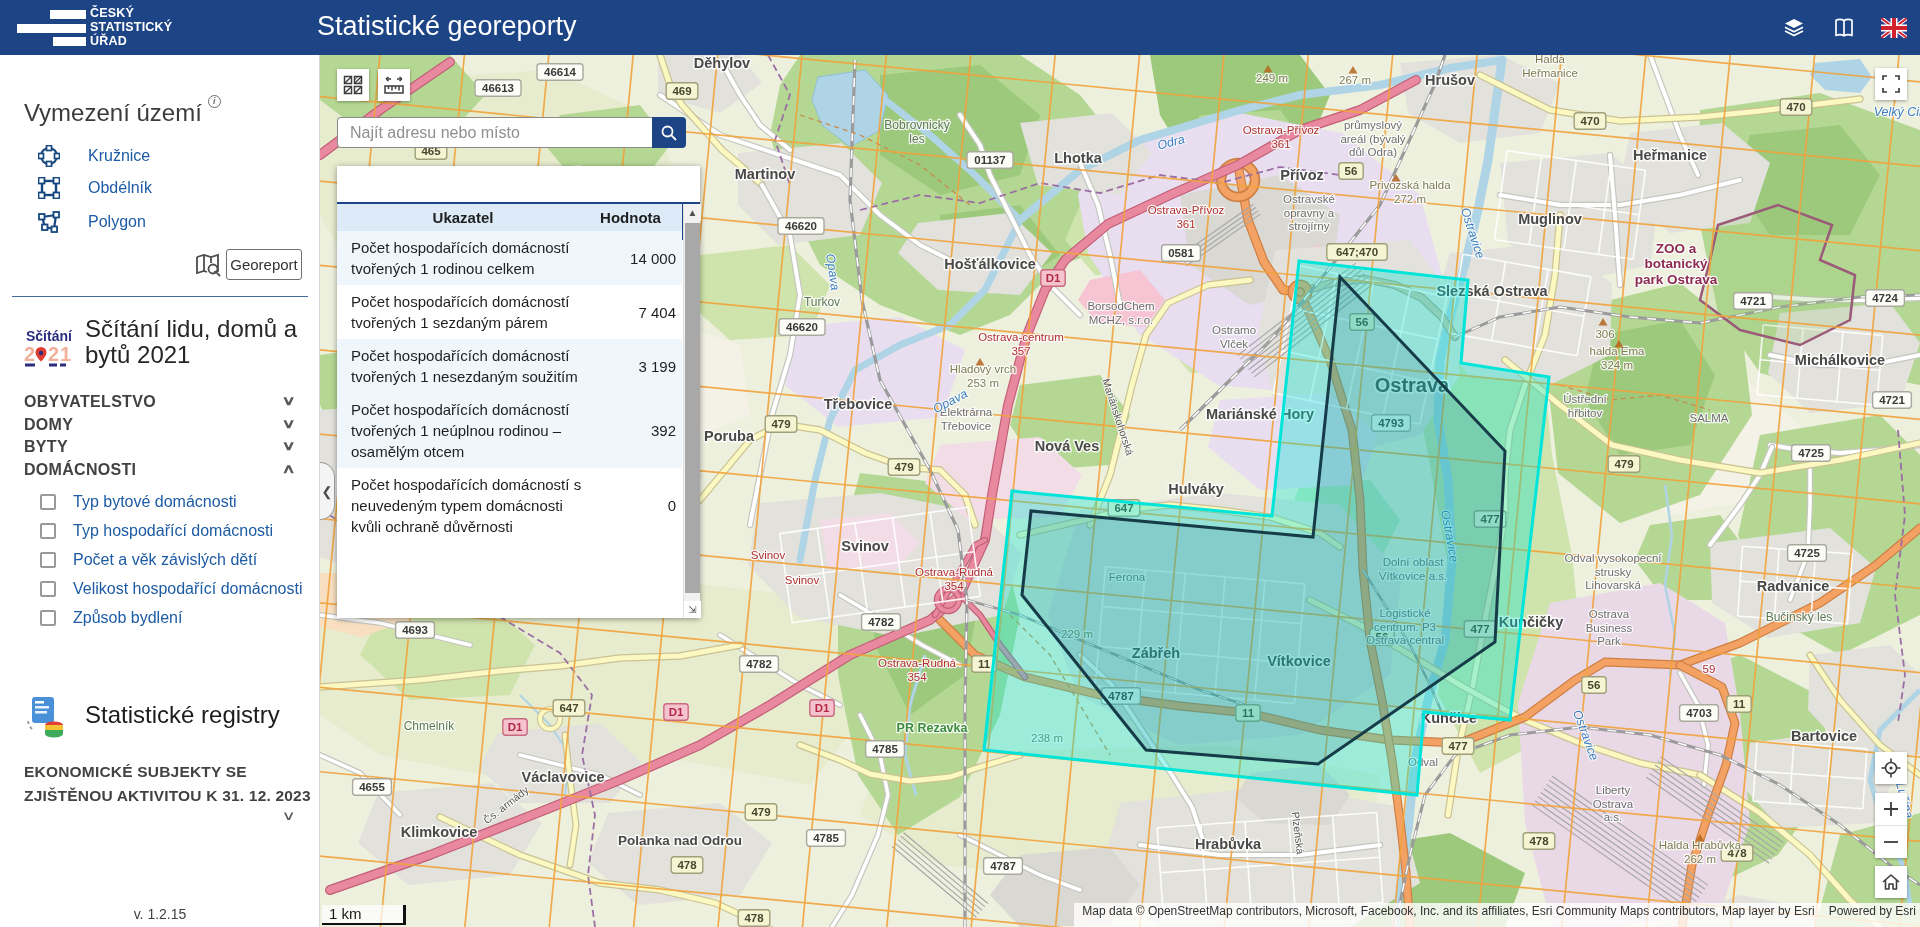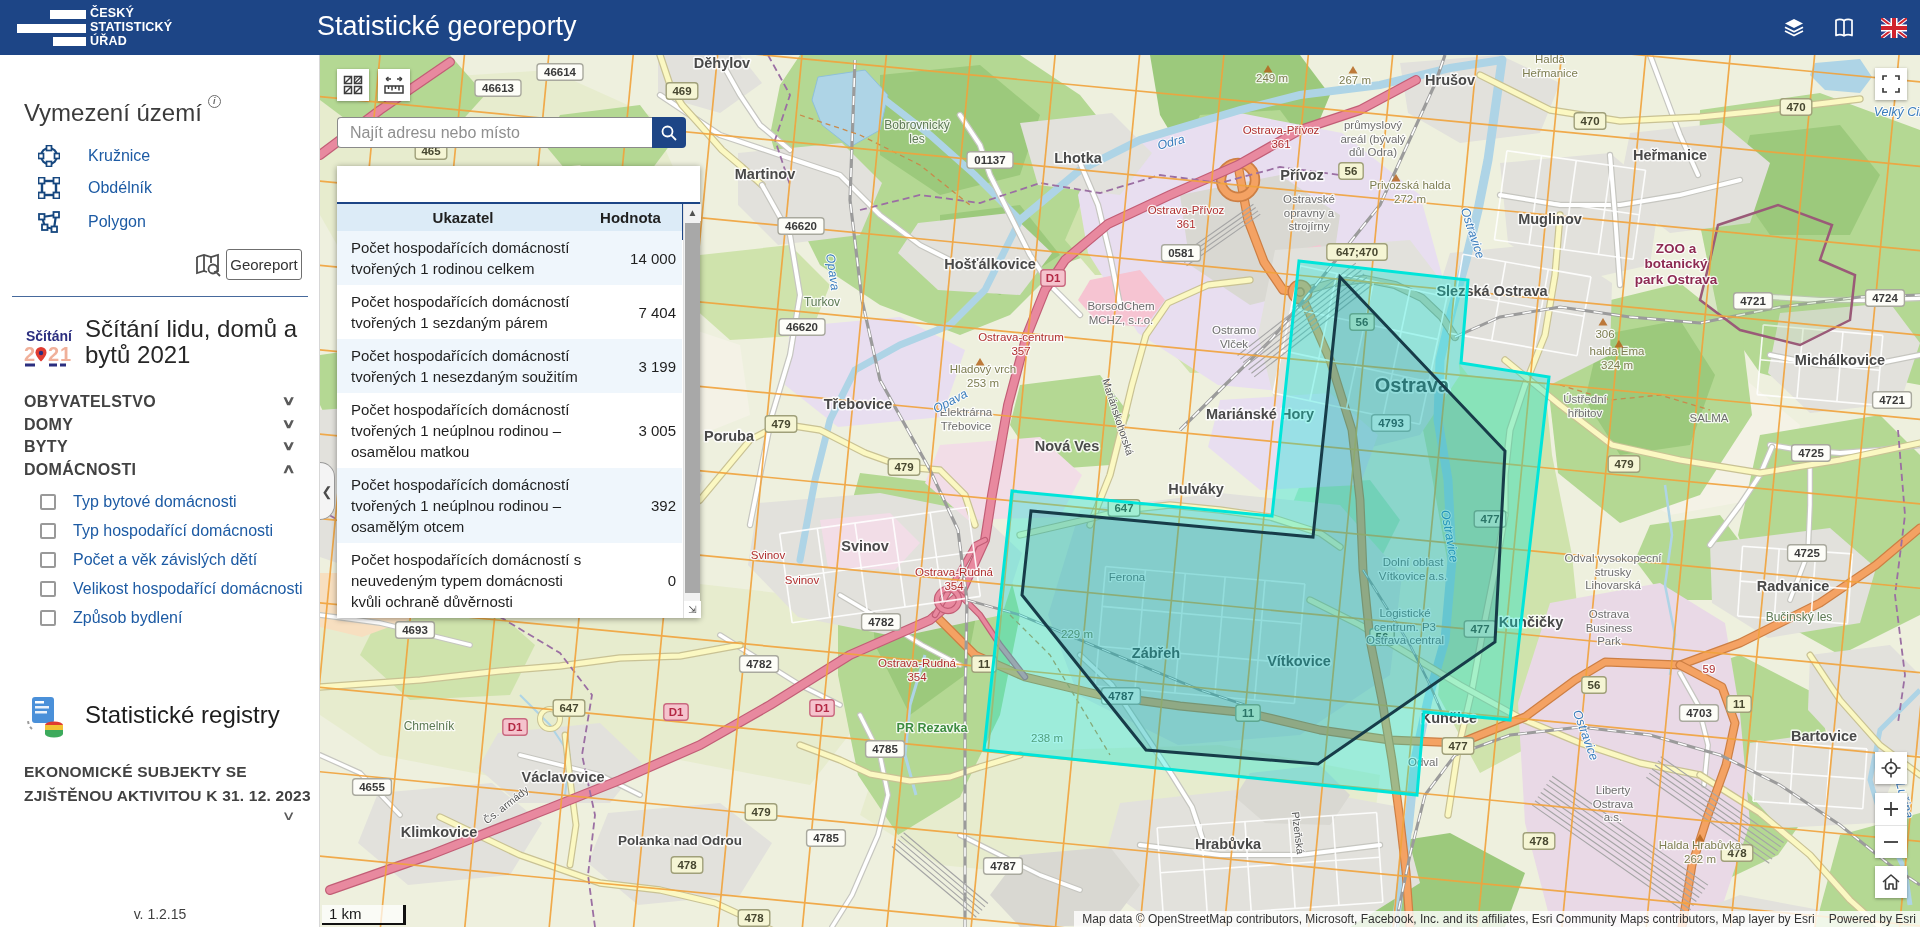--- a/index.html
+++ b/index.html
@@ -65,21 +65,21 @@
   table.dt th { background:#dcebf7; font-weight:bold; padding:5px 4px; }
   table.dt th.c1 { text-align:center; width:252px; }
   table.dt th.c2 { padding-right:14px; }
   table.dt td { padding:6px 4px 6px 14px; line-height:21px; vertical-align:middle; }
   table.dt td.val { text-align:right; padding-right:6px; padding-left:0; white-space:nowrap; }
   table.dt tr.odd { background:#eff6fc; }
 
   .collapse-tab { position:absolute; left:0; top:407px; width:15px; height:58px; background:#f4f4f4; border:1px solid #979797; border-left:none; border-radius:0 28px 28px 0; z-index:12; display:flex; align-items:center; justify-content:center; color:#4a4a4a; font-size:13px; cursor:pointer; }
 
   .scalebar { position:absolute; left:2px; bottom:2px; width:84px; height:20px; background:rgba(255,255,255,.72); border-right:3px solid #111; border-bottom:2px solid #111; z-index:10; font-size:15px; color:#1a1a1a; padding-left:7px; line-height:18px; }
-  .attrib { position:absolute; right:0; bottom:0; height:16px; background:rgba(255,255,255,.8); z-index:10; font-size:12px; color:#323232; line-height:17px; padding:0 4px 0 8px; white-space:nowrap; }
+  .attrib { position:absolute; right:0; bottom:0; height:24px; background:rgba(255,255,255,.8); z-index:10; font-size:12px; color:#323232; line-height:17px; padding:0 4px 0 8px; white-space:nowrap; }
   .attrib .pow { display:inline-block; margin-left:14px; }
 
   .zgroup { position:absolute; left:1555px; top:738px; width:32px; height:65px; background:#fff; box-shadow:0 1px 3px rgba(0,0,0,.35); z-index:12; }
   .zgroup .zi { height:32px; display:flex; align-items:center; justify-content:center; cursor:pointer; color:#4a4a4a; }
   .zgroup .sep { height:1px; background:#e3e3e3; }
 </style>
 </head>
 <body>
 
 <div class="header">
@@ -1318,24 +1318,20 @@
               <td class="val">14 000</td>
             </tr>
             <tr>
               <td>Počet hospodařících domácností tvořených 1 sezdaným párem</td>
               <td class="val">7 404</td>
             </tr>
             <tr class="odd">
               <td>Počet hospodařících domácností tvořených 1 nesezdaným soužitím</td>
               <td class="val">3 199</td>
             </tr>
-            <tr>
-              <td>Počet hospodařících domácností tvořených 1 neúplnou rodinou – osamělou matkou</td>
-              <td class="val">3 005</td>
-            </tr>
             <tr class="odd">
               <td>Počet hospodařících domácností tvořených 1 neúplnou rodinou – osamělým otcem</td>
               <td class="val">392</td>
             </tr>
             <tr>
               <td>Počet hospodařících domácností s neuvedeným typem domácnosti kvůli ochraně důvěrnosti</td>
               <td class="val">0</td>
             </tr>
           </tbody>
       </table>

